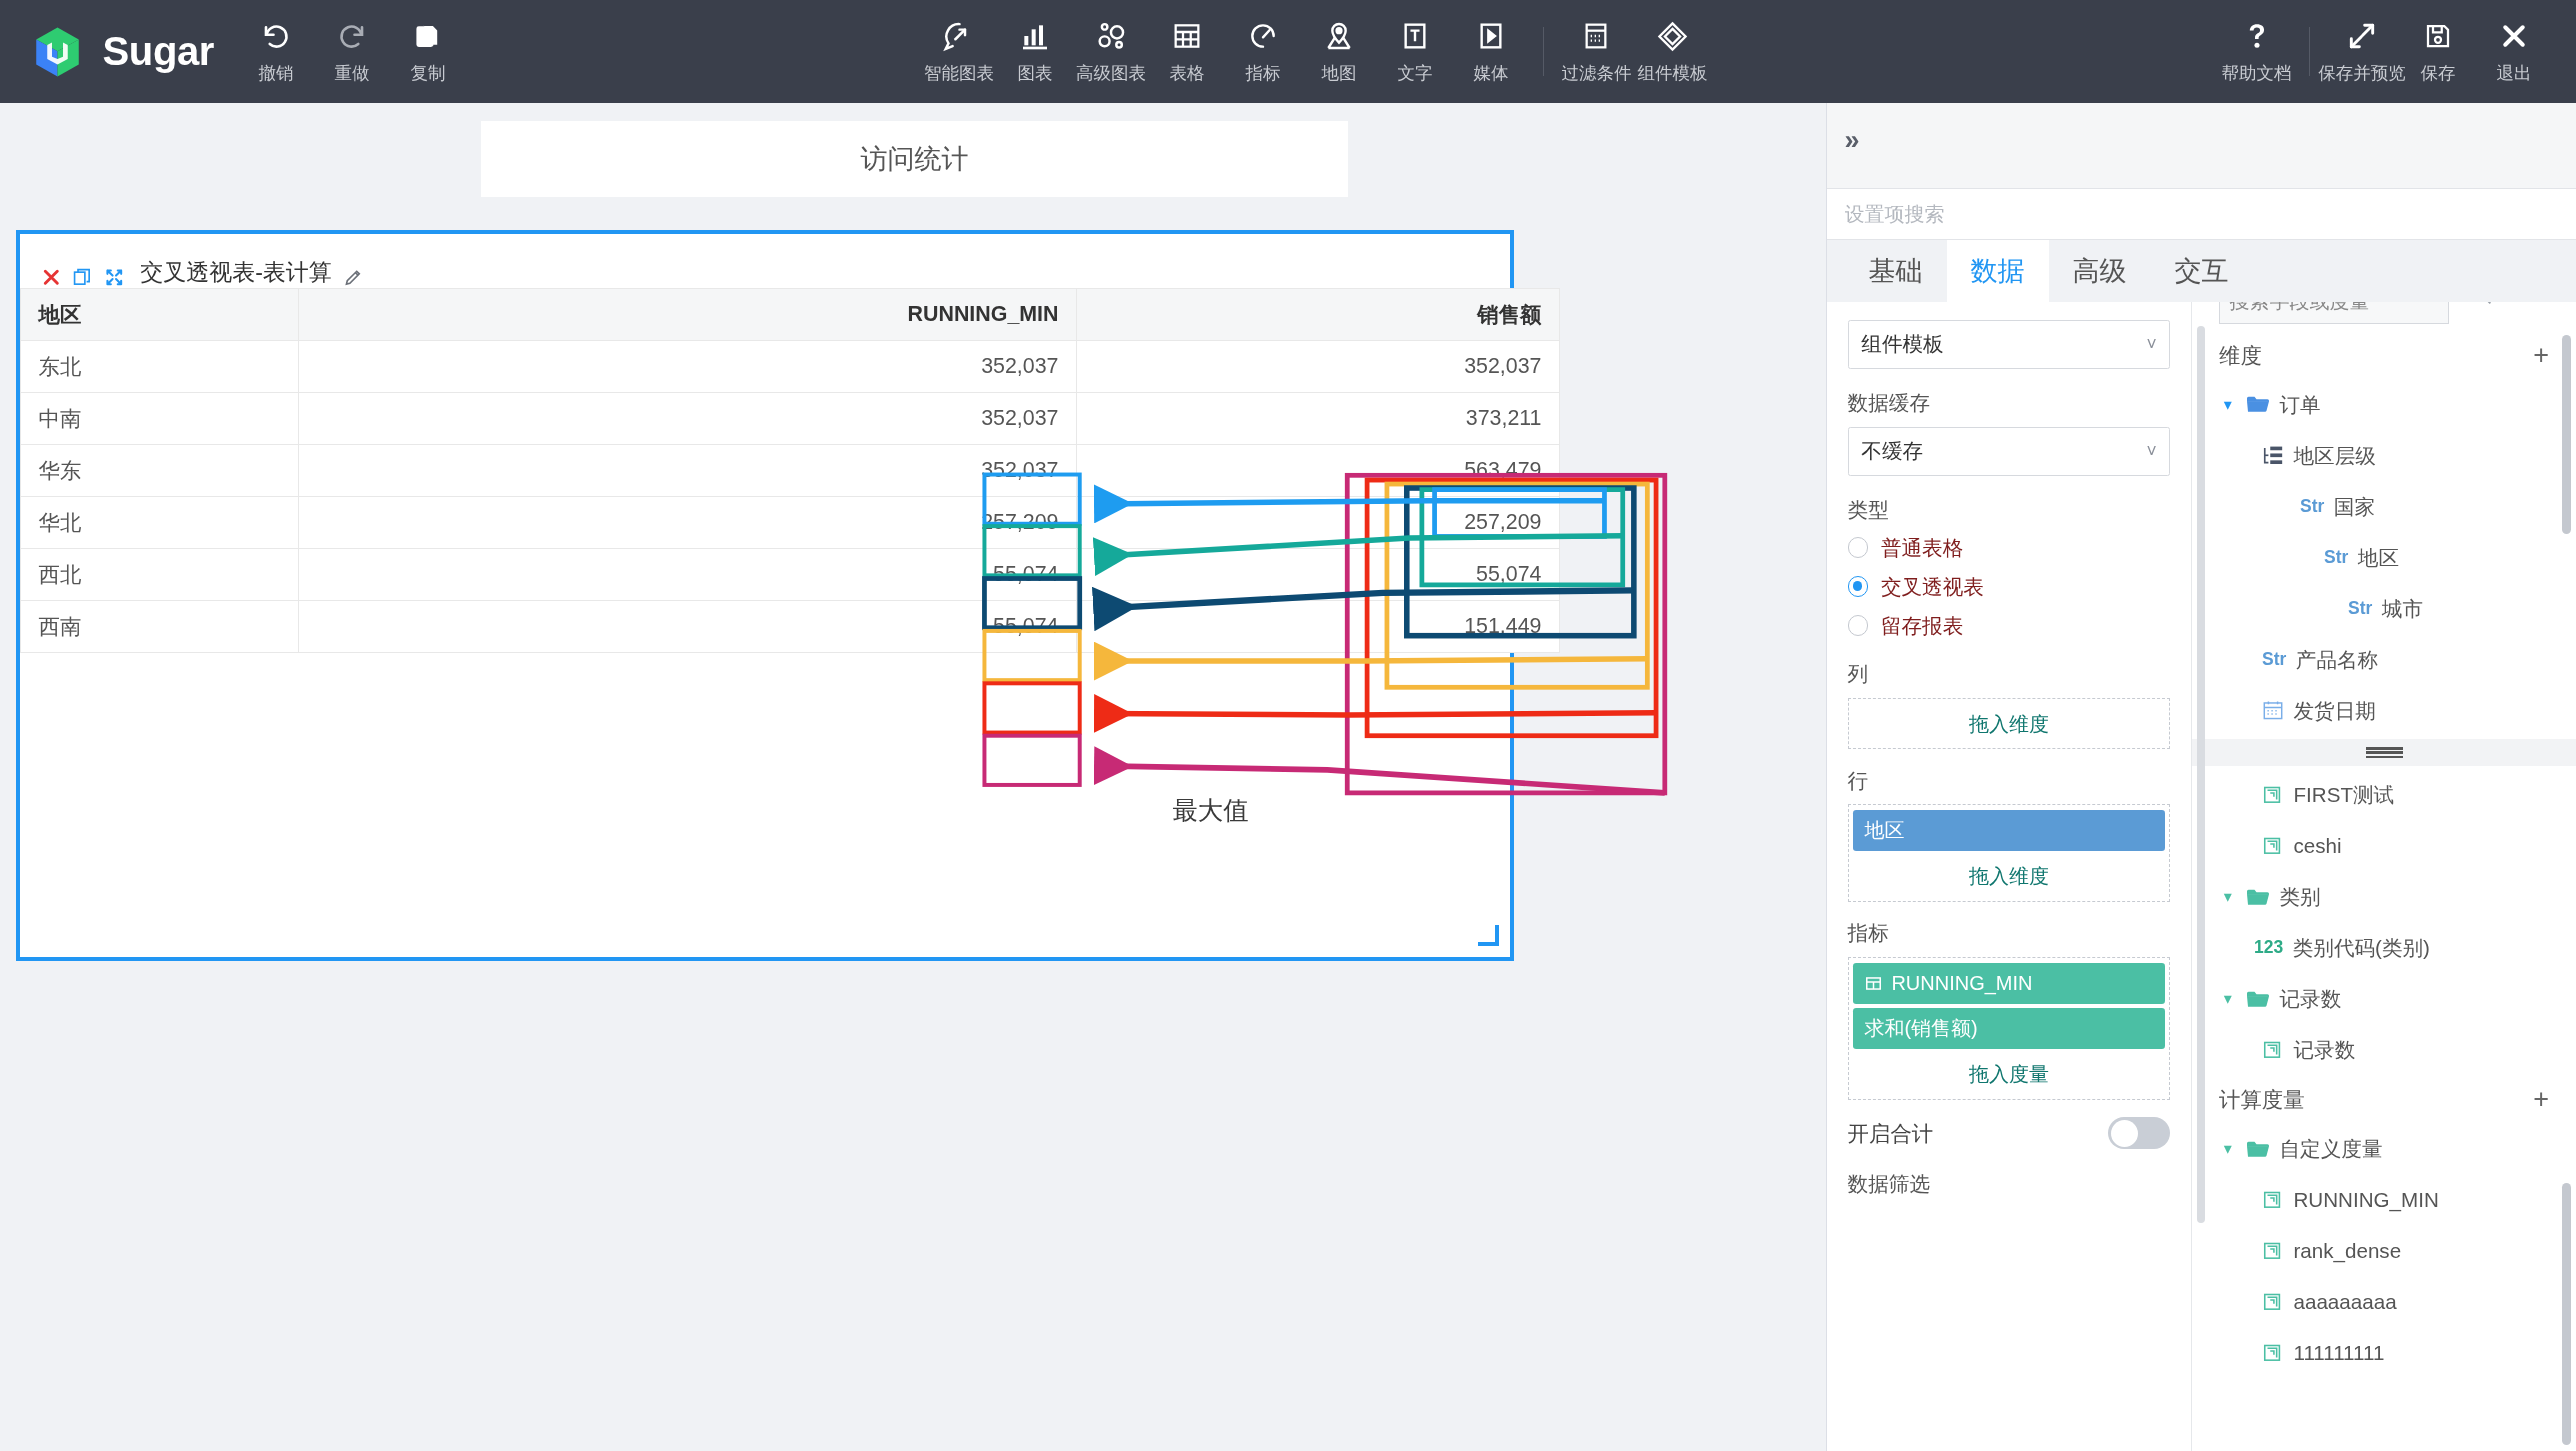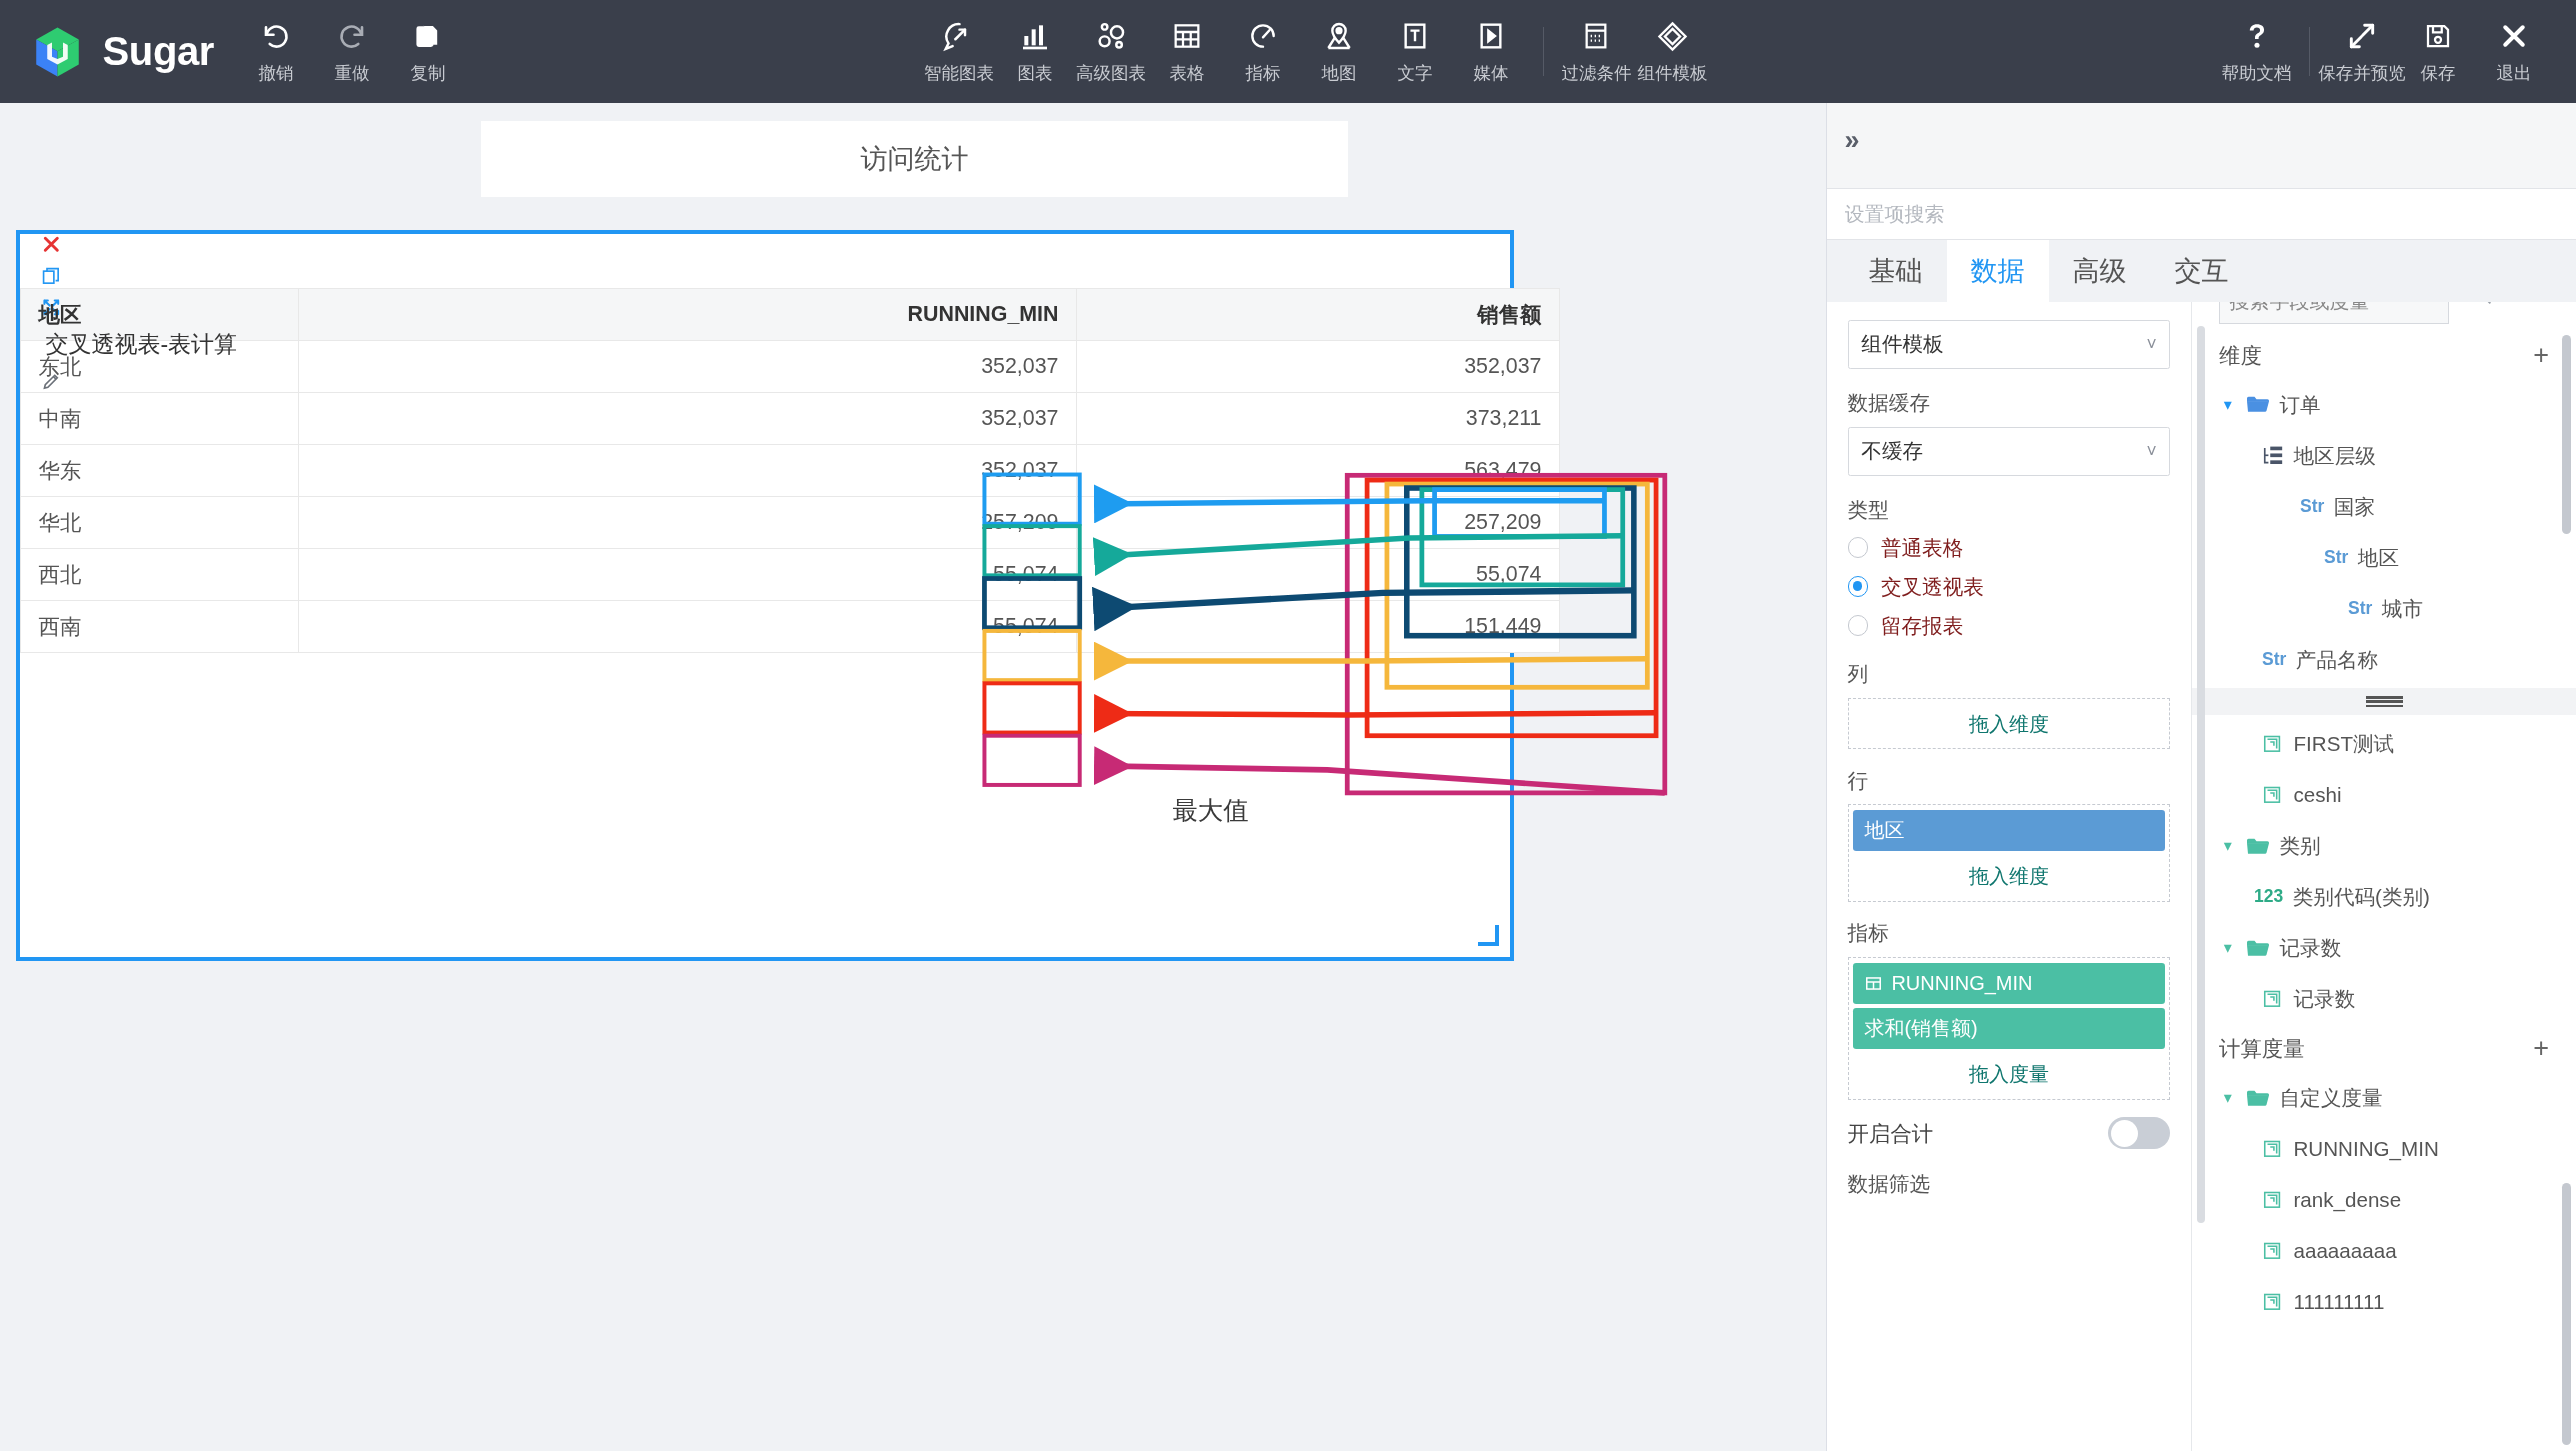--- a/index.html
+++ b/index.html
@@ -47,21 +47,21 @@
     position: absolute; left: 481px; top: 17.5px; width: 867px; height: 76px;
     background: #ffffff; display: flex; align-items: center; justify-content: center;
   }
   .title-card span { font-size: 27px; color: #555; }
 
   .widget {
     position: absolute; left: 16px; top: 127px; width: 1498px; height: 731px;
     background: #ffffff; border: 4px solid #2196f3;
   }
   .widget-head {
-    display: flex; align-items: flex-start; height: 54px; padding: 0 0 0 20.6px; gap: 11px; flex-direction: column;
+    display: flex; align-items: flex-end; height: 54px; padding: 0 0 0 20.6px; gap: 11px;
   }
   .wh-icon { display: flex; align-items: center; justify-content: center; }
   .wh-title { font-size: 23px; color: #333; margin-left: 4.8px; }
   .resize-handle {
     position: absolute; right: 11px; bottom: 11px; width: 20.6px; height: 20.6px;
     border-right: 4.8px solid #2196f3; border-bottom: 4.8px solid #2196f3;
   }
 
   table.pivot { width: 1485px; border-collapse: collapse; table-layout: fixed; }
   table.pivot th, table.pivot td {
@@ -679,20 +679,28 @@
         <span>地区</span>
       </div>
       <div class="fp-row" style="padding-left:156px">
         <span class="tyname">Str</span>
         <span>城市</span>
       </div>
       <div class="fp-row" style="padding-left:70px">
         <span class="tyname">Str</span>
         <span>产品名称</span>
       </div>
+      <div class="fp-row" style="padding-left:70px">
+        <svg width="22" height="20.6" viewBox="0 0 24 22" fill="none" stroke="#7aaee8" stroke-width="1.6">
+          <rect x="2.5" y="3" width="19" height="17"></rect>
+            <path d="M2.5 8 h19 M7 1.5 v3 M17 1.5 v3"></path>
+          <path d="M6 11.5 h1.4 M10.3 11.5 h1.4 M14.6 11.5 h1.4 M6 15 h1.4 M10.3 15 h1.4 M14.6 15 h1.4" stroke-width="1.8"></path>
+        </svg>
+        <span>发货日期</span>
+      </div>
 
       <div class="fp-divider">
         <span class="grip">
             <i></i>
             <i></i>
             <i></i>
           </span>
       </div>
 
       <div class="fp-row" style="padding-left:70px">

